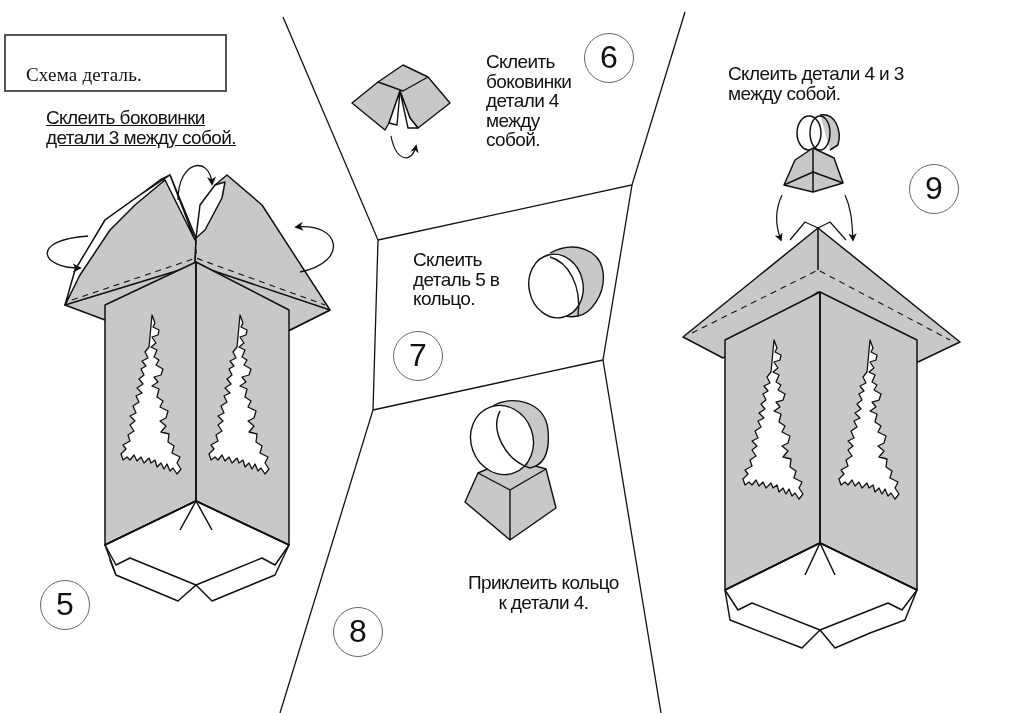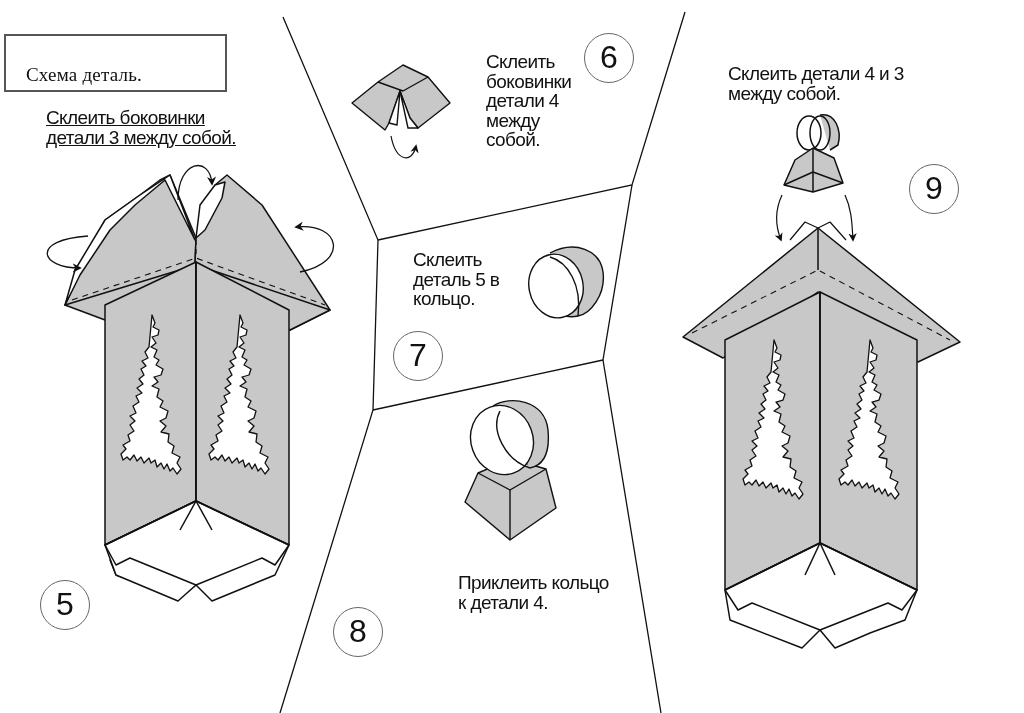--- a/index.html
+++ b/index.html
@@ -124,21 +124,21 @@
 <div class="caption" style="left:46px; top:108px;text-decoration:underline;">Склеить  боковинки
  детали 3 между собой.</div>
 <div class="caption" style="left:486px; top:52px;">Склеить
 боковинки
 детали 4
 между
 собой.</div>
 <div class="caption" style="left:413px; top:250px;">Склеить
 деталь 5 в
 кольцо.</div>
-<div class="caption" style="left:458px; top:573px;">Приклеить кольцо
+<div class="caption" style="left:468px; top:573px;text-align:center;">Приклеить кольцо
 к детали 4.</div>
 <div class="caption" style="left:728px; top:52px;margin-top:12px;">Склеить  детали 4 и  3
 между собой.</div>
 
 <div class="step-num" style="left:40px; top:580px;">5</div>
 <div class="step-num" style="left:584px; top:33px;">6</div>
 <div class="step-num" style="left:393px; top:331px;">7</div>
 <div class="step-num" style="left:333px; top:607px;">8</div>
 <div class="step-num" style="left:909px; top:164px;">9</div>
 

